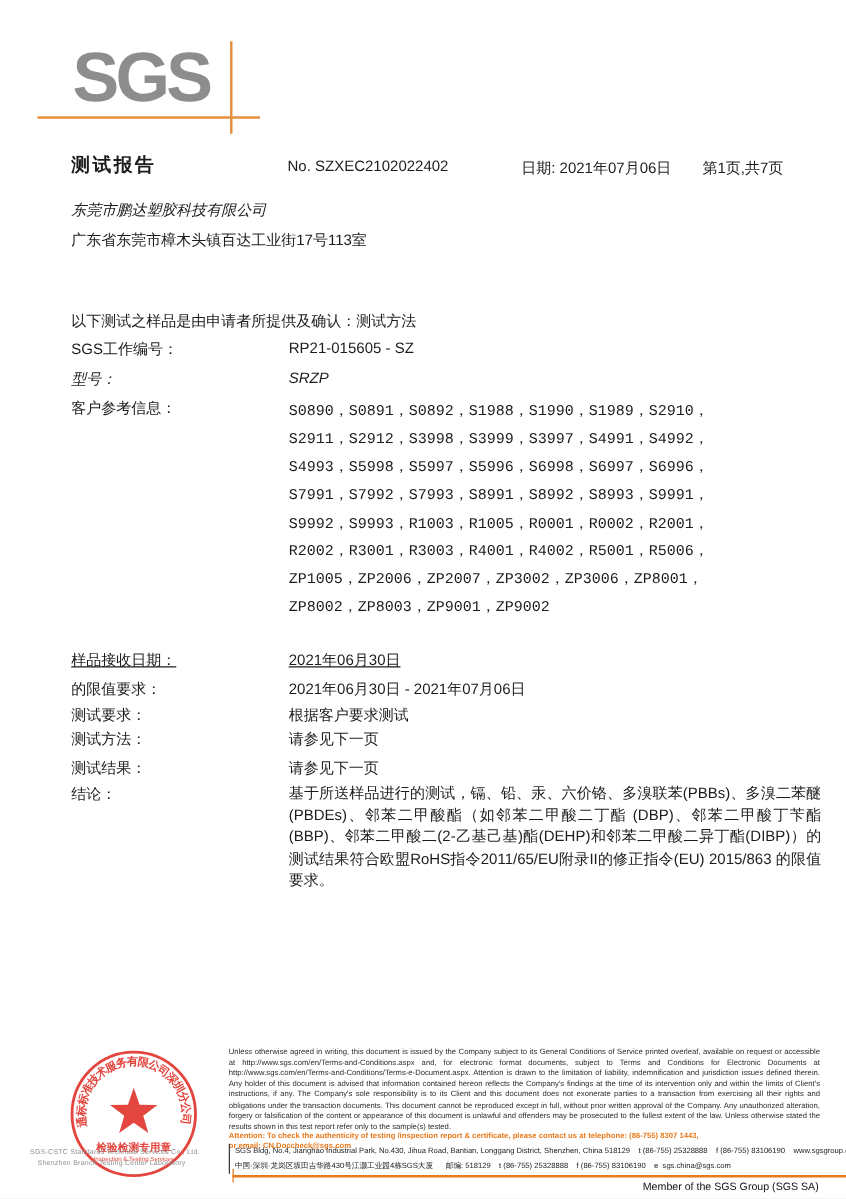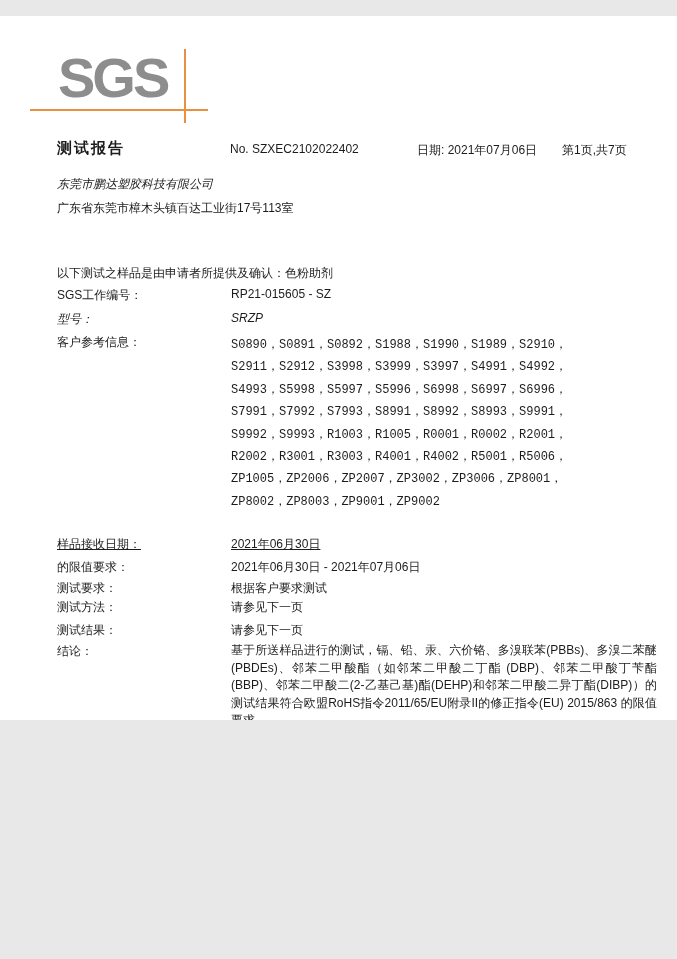--- a/index.html
+++ b/index.html
@@ -1,17 +1,17 @@
 <!DOCTYPE html>
 <html><head>
 <meta charset="utf-8">
 <style>
   html,body{margin:0;padding:0;background:#e8e8e8;}
   .page{
-    position:relative;width:677px;height:704px;margin:16px auto;background:#ffffff;
+    position:relative;width:677px;height:959px;margin:0 auto;background:#ffffff;
     font-family:"Liberation Sans","DejaVu Sans",sans-serif;color:#1c1c1c;overflow:hidden;
   }
   .abs{position:absolute;}
   
   .logo-text{left:58px;top:34px;font-size:56px;font-weight:bold;color:#8d8d8d;
     letter-spacing:-3px;line-height:1;font-family:"Liberation Sans",sans-serif;}
   .crop-v{left:184px;top:33px;width:2px;height:74px;background:#e89042;}
   .crop-h{left:30px;top:93px;width:178px;height:2px;background:#e89042;}
   
   .title{left:57px;top:123px;font-size:15px;font-weight:bold;letter-spacing:2px;}
@@ -54,21 +54,21 @@
   <div class="abs crop-h"></div>
 
   <div class="abs title">测试报告</div>
   <div class="abs report-no">No. SZXEC2102022402</div>
   <div class="abs date">日期: 2021年07月06日</div>
   <div class="abs page-no">第1页,共7页</div>
 
   <div class="abs company">东莞市鹏达塑胶科技有限公司</div>
   <div class="abs address">广东省东莞市樟木头镇百达工业街17号113室</div>
 
-  <div class="abs intro">以下测试之样品是由申请者所提供及确认：色粉助剂</div>
+  <div class="abs intro">以下测试之样品是由申请者所提供及确认：测试方法</div>
 
   <div class="abs lbl r-job">SGS工作编号：</div>
   <div class="abs val r-job">RP21-015605 - SZ</div>
 
   <div class="abs lbl r-model">型号：</div>
   <div class="abs val r-model">SRZP</div>
 
   <div class="abs lbl r-cref">客户参考信息：</div>
   <div class="abs cref-lines">
     <div>S0890，S0891，S0892，S1988，S1990，S1989，S2910，</div>

